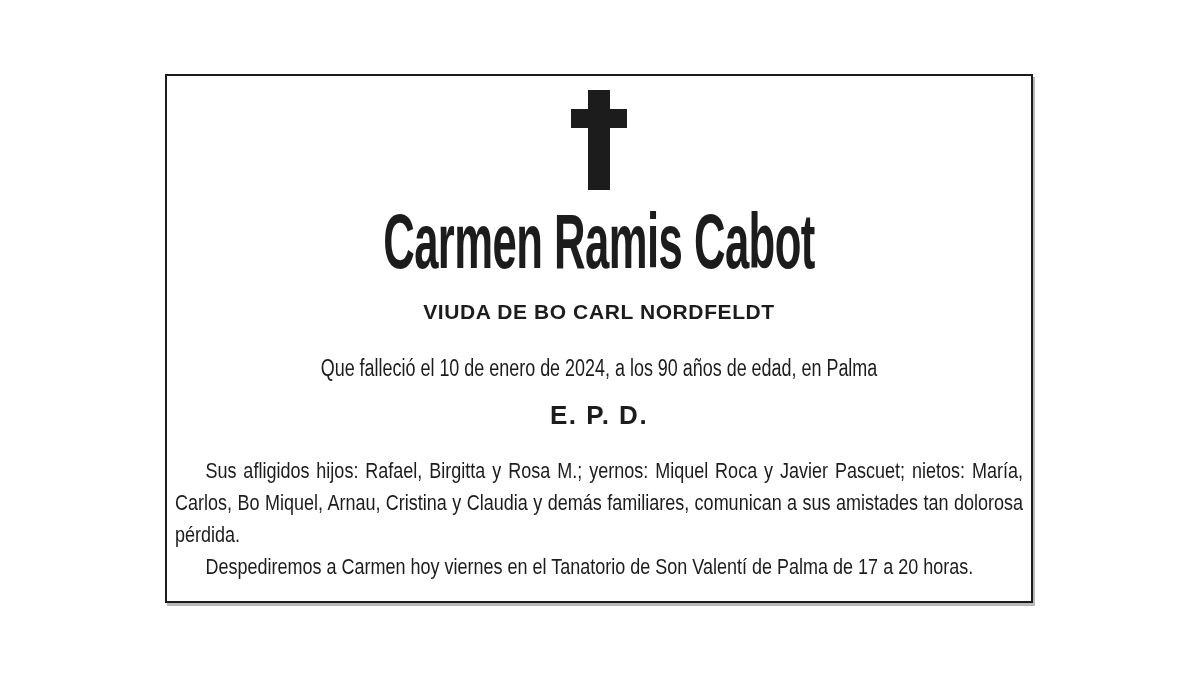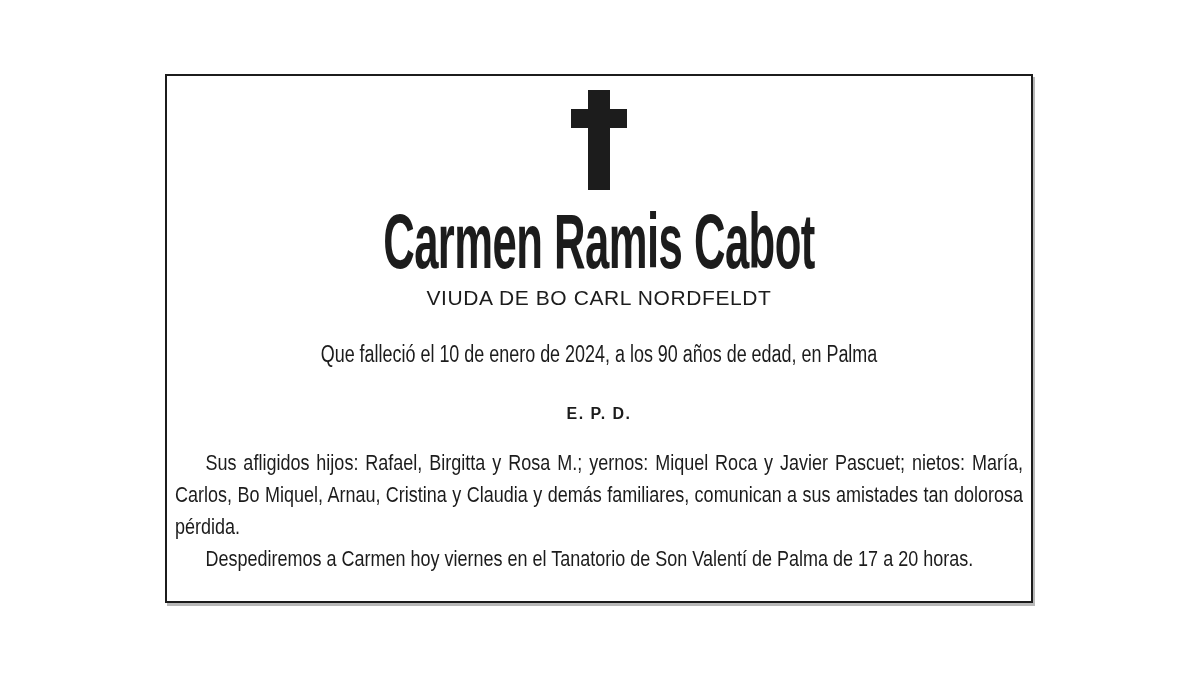--- a/index.html
+++ b/index.html
@@ -48,35 +48,35 @@
     margin-top:16px;
     font-size:78px;
     font-weight:bold;
     line-height:0.9;
     letter-spacing:-1px;
     transform:scaleX(0.56);
     transform-origin:center top;
     white-space:nowrap;
   }
   .relationship{
-    margin-top:10px;
+    margin-top:24px;
     font-size:21px;
-    font-weight:normal;
+    font-weight:bold;
     letter-spacing:0.6px;
   }
   .death-line{
     margin-top:31px;
     font-size:23px;
     transform:scaleX(0.78);
     transform-origin:center top;
     white-space:nowrap;
   }
   .epd{
-    margin-top:37px;
-    font-size:16px;
+    margin-top:18px;
+    font-size:26px;
     font-weight:bold;
     letter-spacing:1.5px;
   }
   .body-block{
     margin-top:24px;
     text-align:justify;
     transform:scaleX(0.8);
     transform-origin:0 0;
     width:125%;
   }

